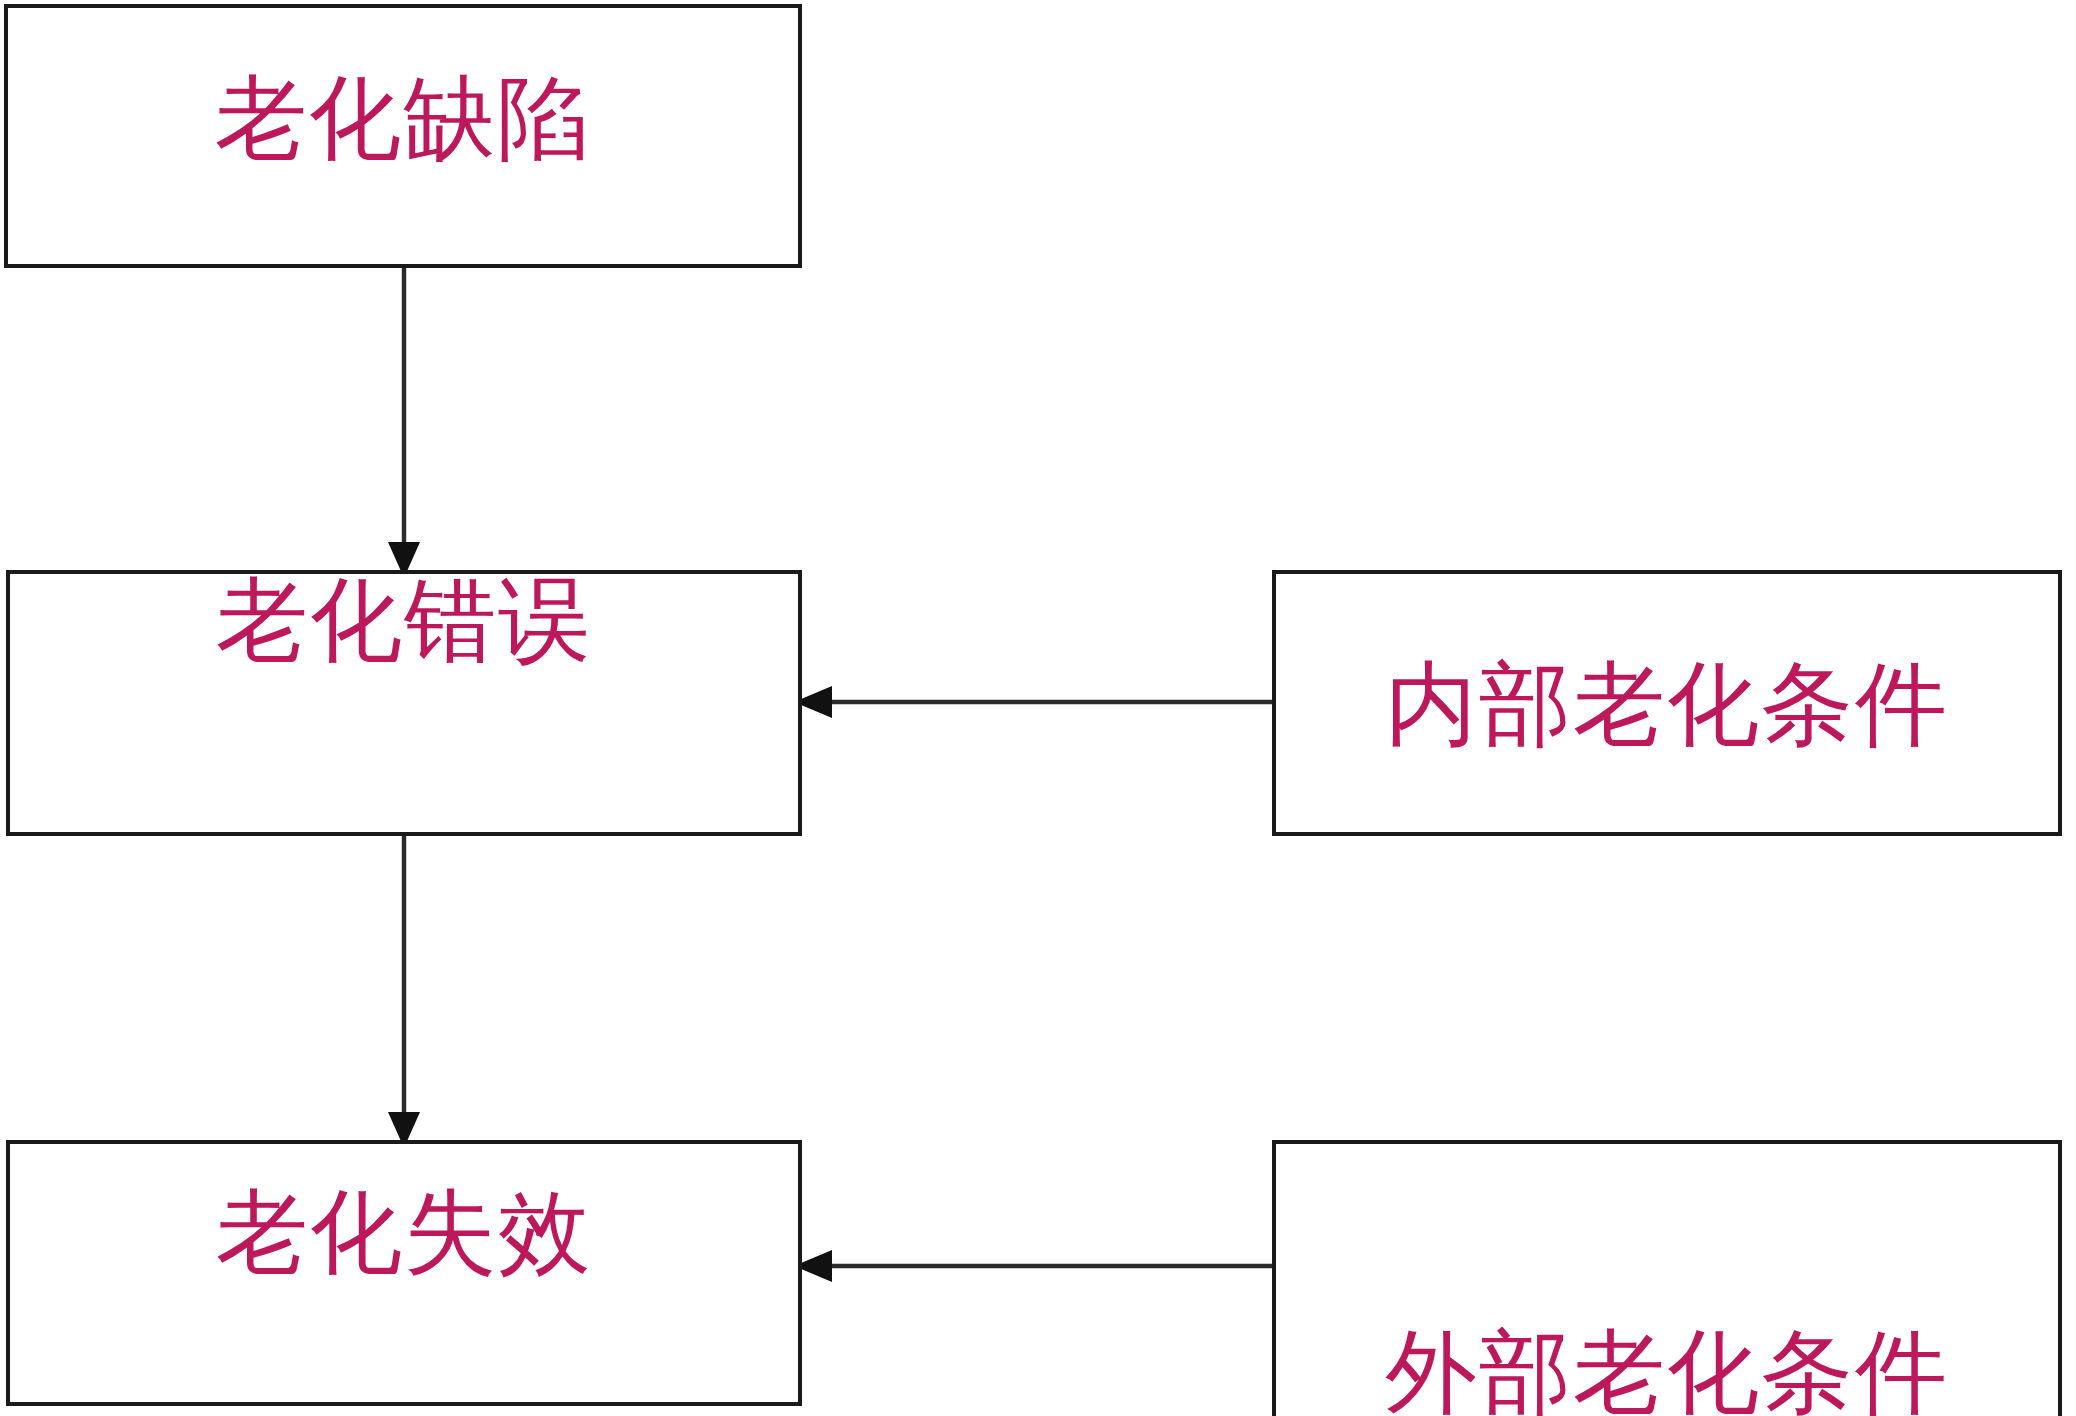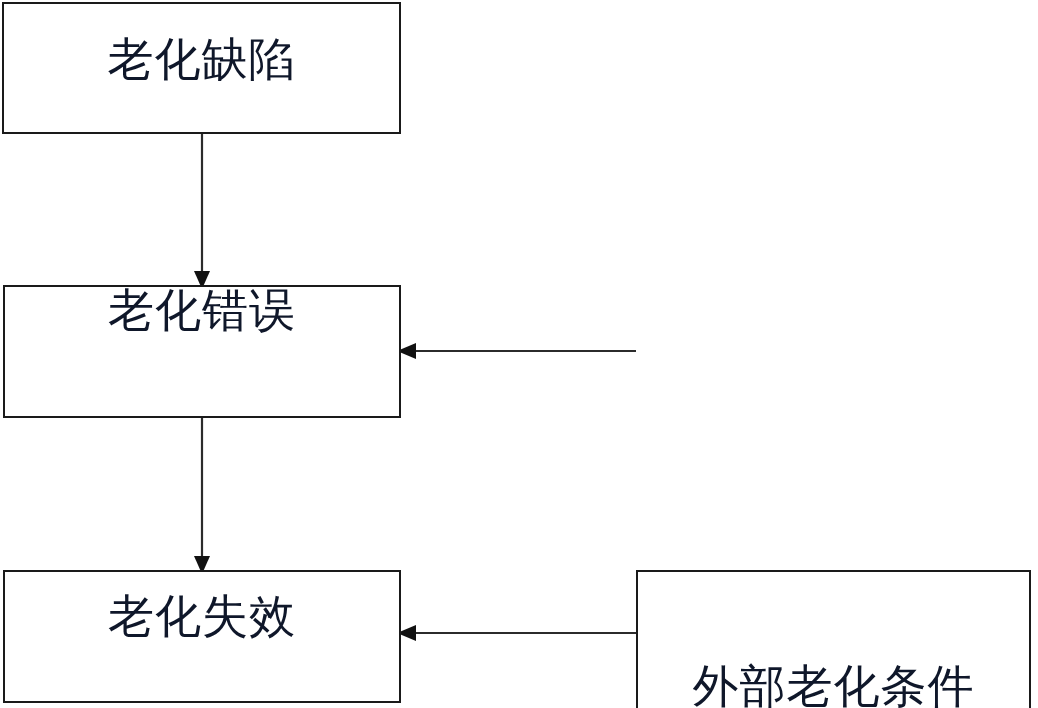--- a/index.html
+++ b/index.html
@@ -23,21 +23,21 @@
     box-sizing: border-box;
     background: #ffffff;
     border: 2px solid #1a1a1a;
     display: flex;
     justify-content: center;
   }
   .node .node-label {
     font-family: "DejaVu Sans", "Liberation Sans", sans-serif;
     font-size: 46px;
     line-height: 1;
-    color: #0f172a;
+    color: #be185d;
     white-space: nowrap;
     letter-spacing: 1px;
   }
   
   #node-aging-defect {
     left: 2px;
     top: 2px;
     width: 399px;
     height: 132px;
     align-items: flex-start;
@@ -119,18 +119,21 @@
   </div>
 
   <div class="node" id="node-aging-error">
     <span class="node-label">老化错误</span>
   </div>
 
   <div class="node" id="node-aging-failure">
     <span class="node-label">老化失效</span>
   </div>
 
+  <div class="node" id="node-internal-condition">
+    <span class="node-label">内部老化条件</span>
+  </div>
 
   <div class="node" id="node-external-condition">
     <span class="node-label">外部老化条件</span>
   </div>
 
 </div>
 
 </body></html>

